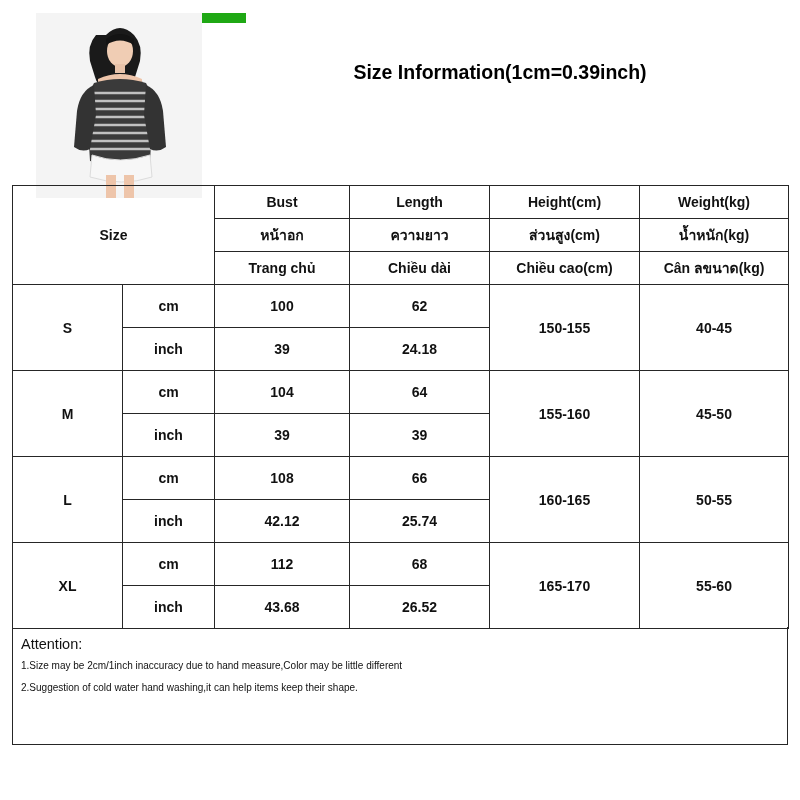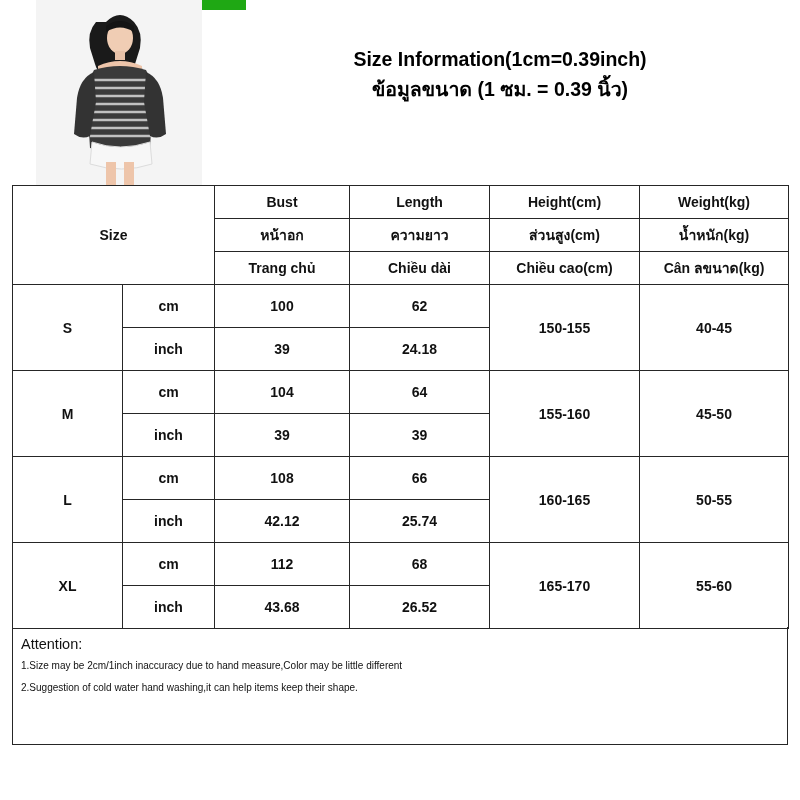--- a/index.html
+++ b/index.html
@@ -18,21 +18,21 @@
   .page {
     width: 800px;
     height: 800px;
     position: relative;
     background: #ffffff;
   }
 
   
   .header {
     position: absolute;
-    left: 0; top: 0;
+    left: 0; top: 13px;
     width: 800px;
     height: 185px;
   }
   .photo {
     position: absolute;
     left: 36px; top: 0;
     width: 166px;
     height: 185px;
     background: #f2f2f2;
     overflow: hidden;
@@ -162,21 +162,20 @@
 
         <rect x="70" y="162" width="10" height="23" fill="#eec5aa"></rect>
         <rect x="88" y="162" width="10" height="23" fill="#eec5aa"></rect>
       </svg>
     </div>
 
     <div class="green-bar"></div>
 
     <div class="titles">
       <div class="title-line">Size Information(1cm=0.39inch)</div>
-      <div class="title-line">ข้อมูลขนาด (1 ซม. = 0.39 นิ้ว)</div>
     </div>
   </div>
 
   <table class="size-table">
     <colgroup>
       <col class="col-size">
         <col class="col-unit">
         <col class="col-bust">
       <col class="col-length">
         <col class="col-height">

